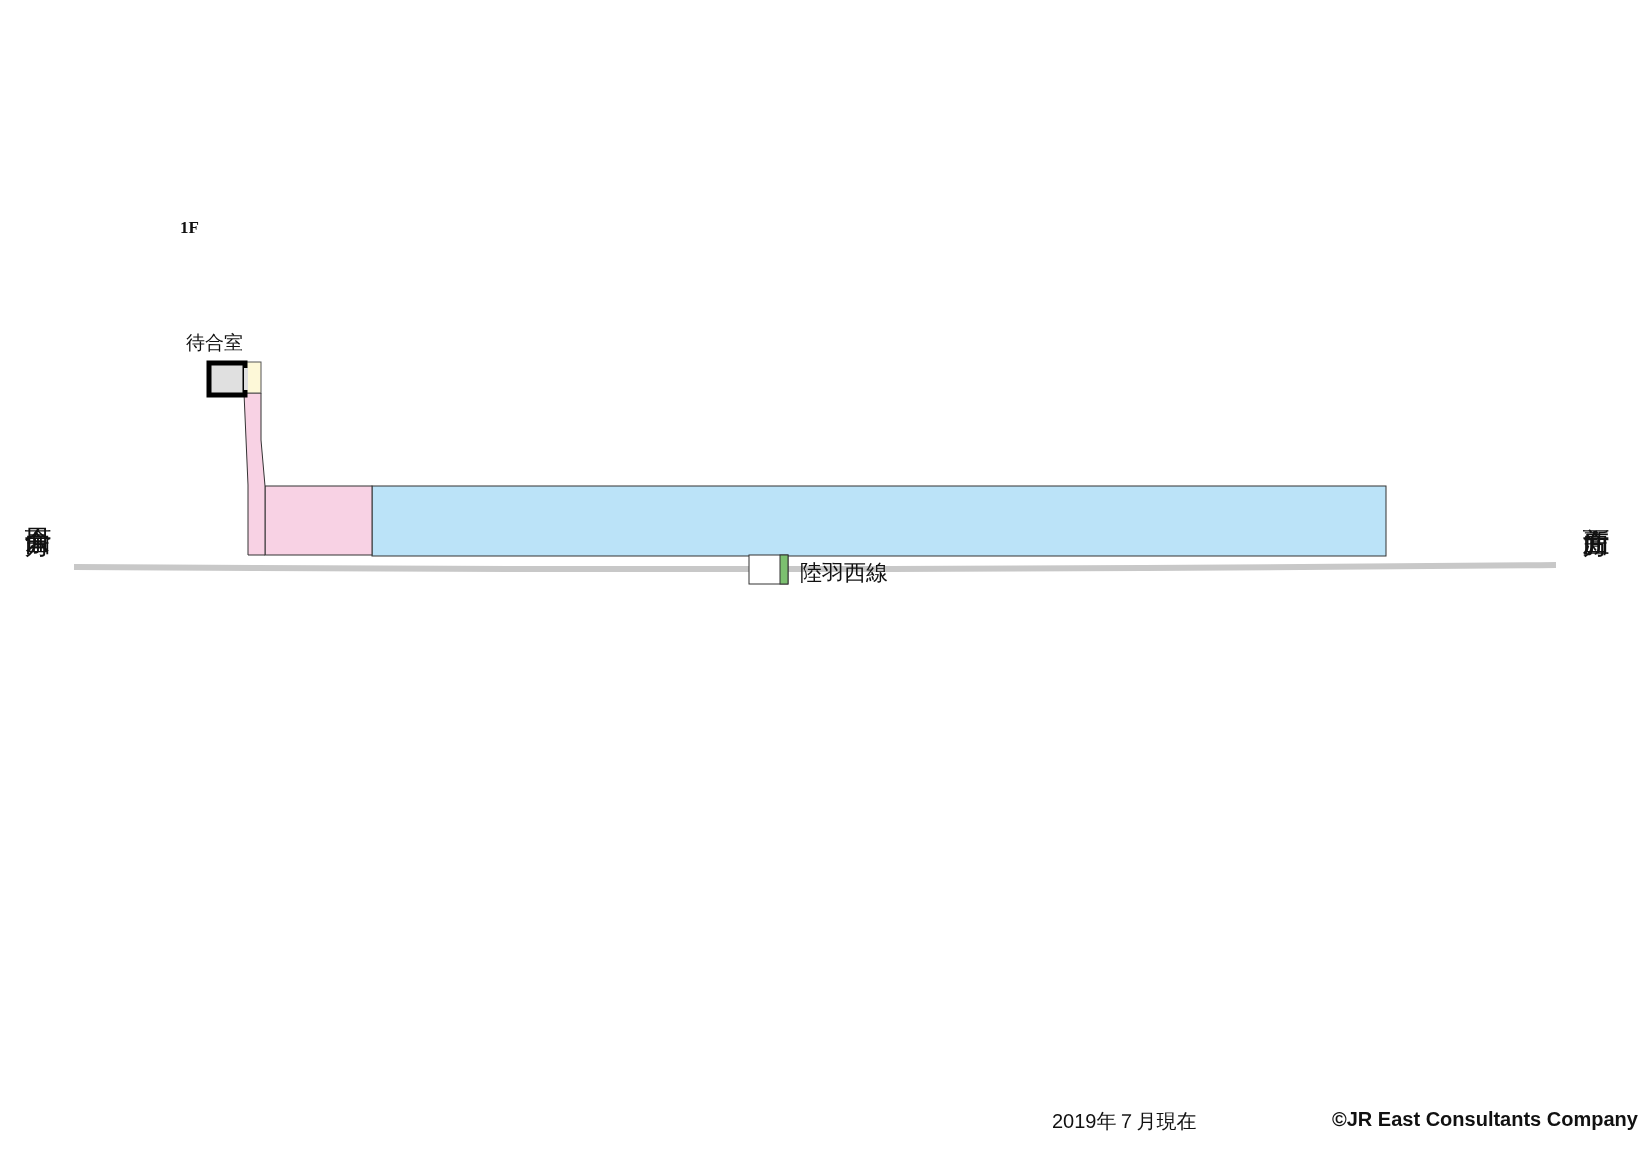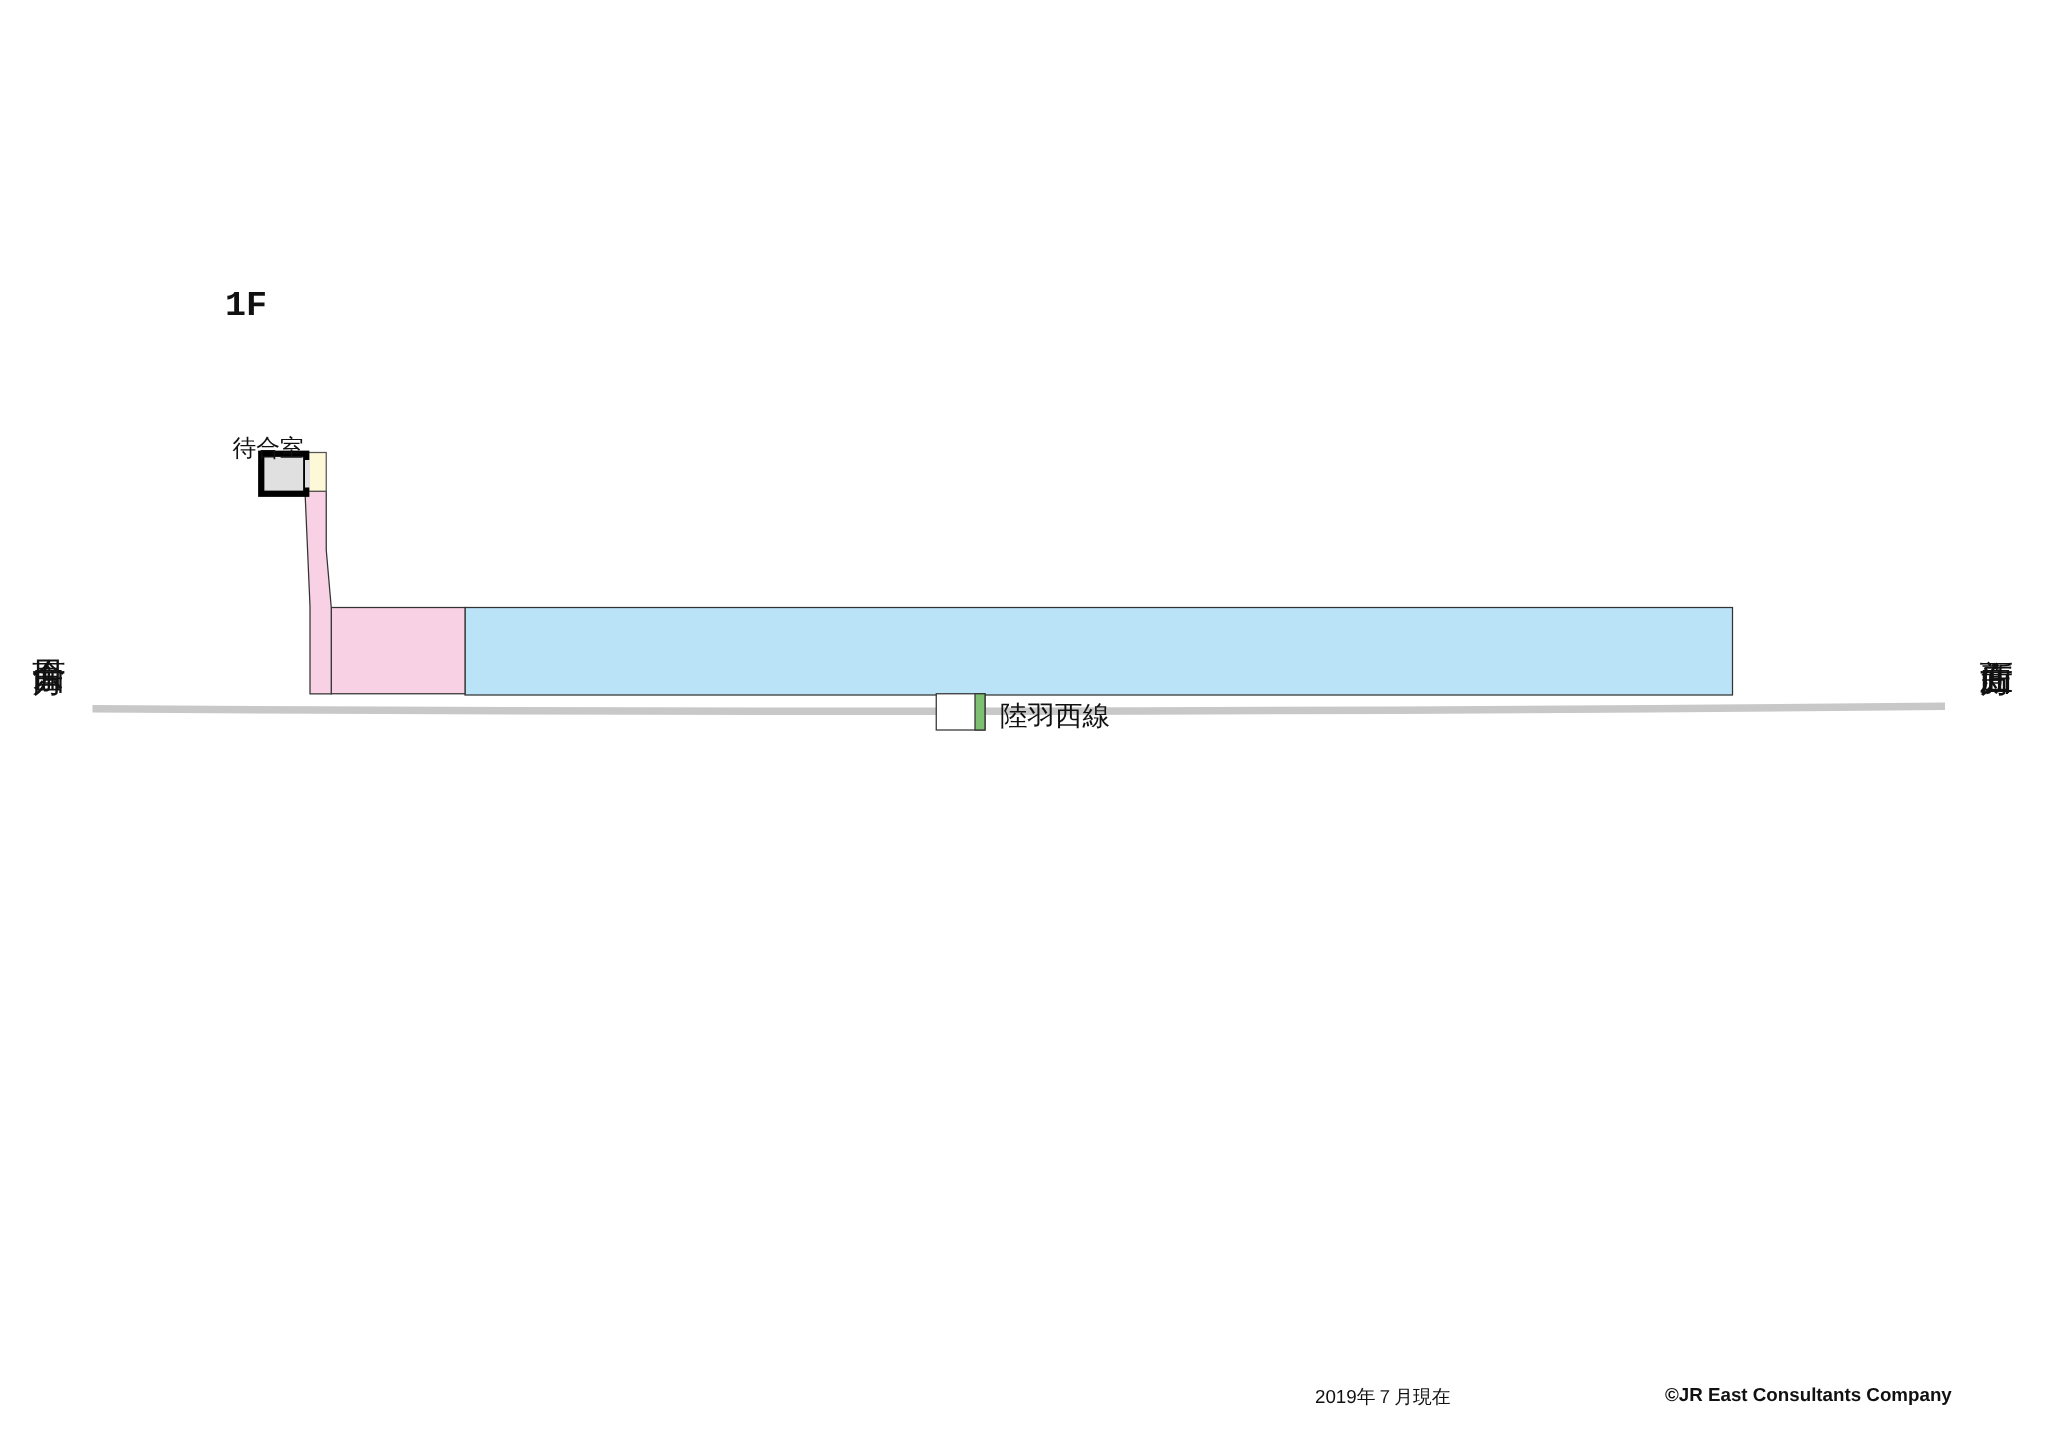--- a/index.html
+++ b/index.html
@@ -1,27 +1,27 @@
 <!DOCTYPE html>
 <html><head>
   <meta charset="utf-8">
   <style>
     html, body { margin:0; padding:0; background:#ffffff; }
     body { width:1642px; height:1162px; position:relative; overflow:hidden;
            font-family:"DejaVu Sans", sans-serif; color:#111; }
     .abs { position:absolute; }
-    .floor-label { left:180px; top:218px; font-size:28px; font-weight:bold;
-                   font-family:Liberation Mono, monospace;margin-top:12px; }
-    .room-label { left:186px; top:330px; font-size:19px;margin-top:16px; }
+    .floor-label { left:180px; top:218px; font-size:17px; font-weight:bold;
+                   font-family:Liberation Serif, serif; }
+    .room-label { left:186px; top:330px; font-size:19px; }
     .vert { writing-mode:vertical-rl; text-orientation:upright; font-size:27px;
             line-height:28px; letter-spacing:1px; }
     .dir-left { left:24px; top:506px; }
     .dir-right { left:1582px; top:506px; }
     .track-label { left:800px; top:558px; font-size:22px; }
-    .footer { top:1108px; font-size:15px; font-family:"Liberation Sans", sans-serif; }
+    .footer { top:1108px; font-size:20px; font-family:"Liberation Sans", sans-serif; }
     .footer-date { left:1052px; }
     .footer-copy { left:1332px;font-weight:bold; }
     svg.map { position:absolute; left:0; top:0; }
   </style>
 </head>
 <body>
 
 <svg class="map" width="1642" height="1162" viewBox="0 0 1642 1162">
 
   <path d="M74 567 Q 800 572 1556 565" stroke="#c8c8c8" stroke-width="6" fill="none"></path>

